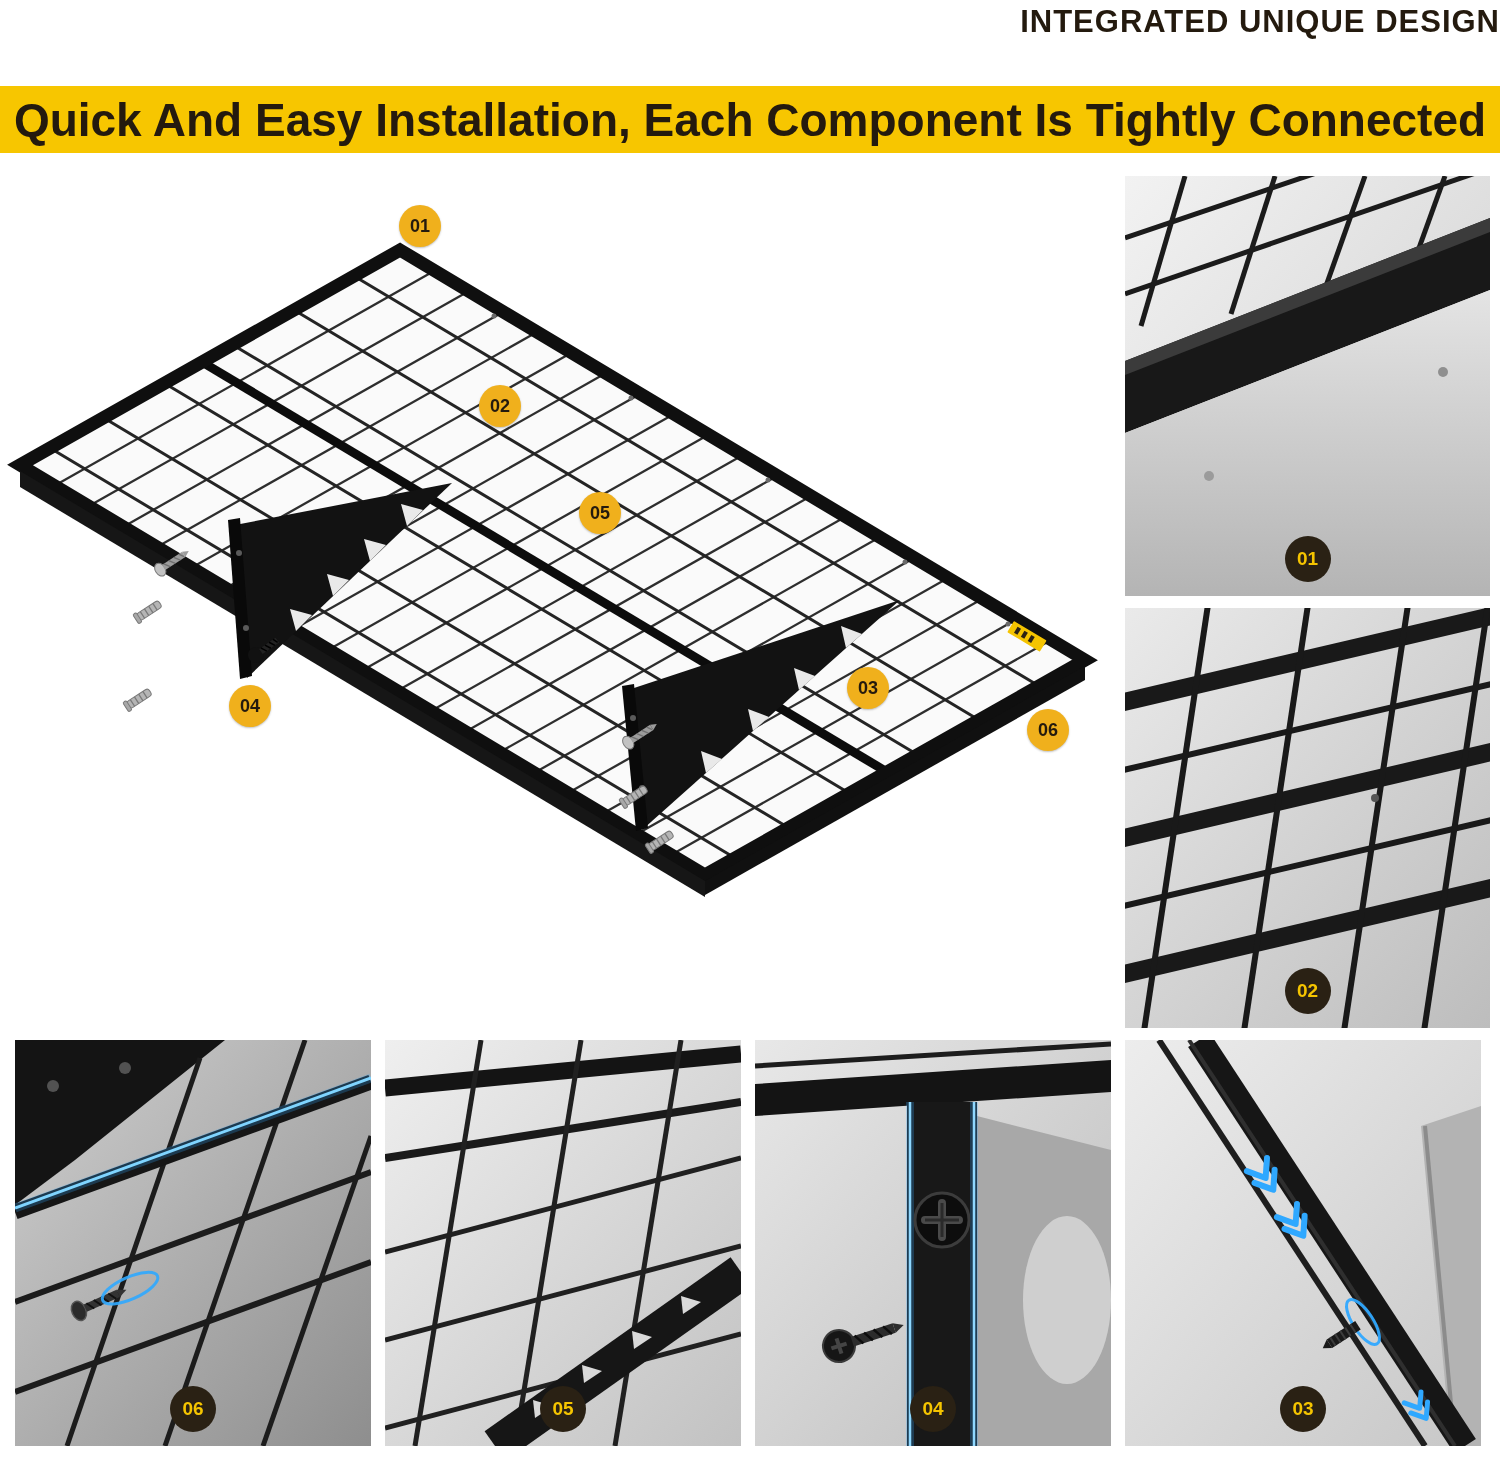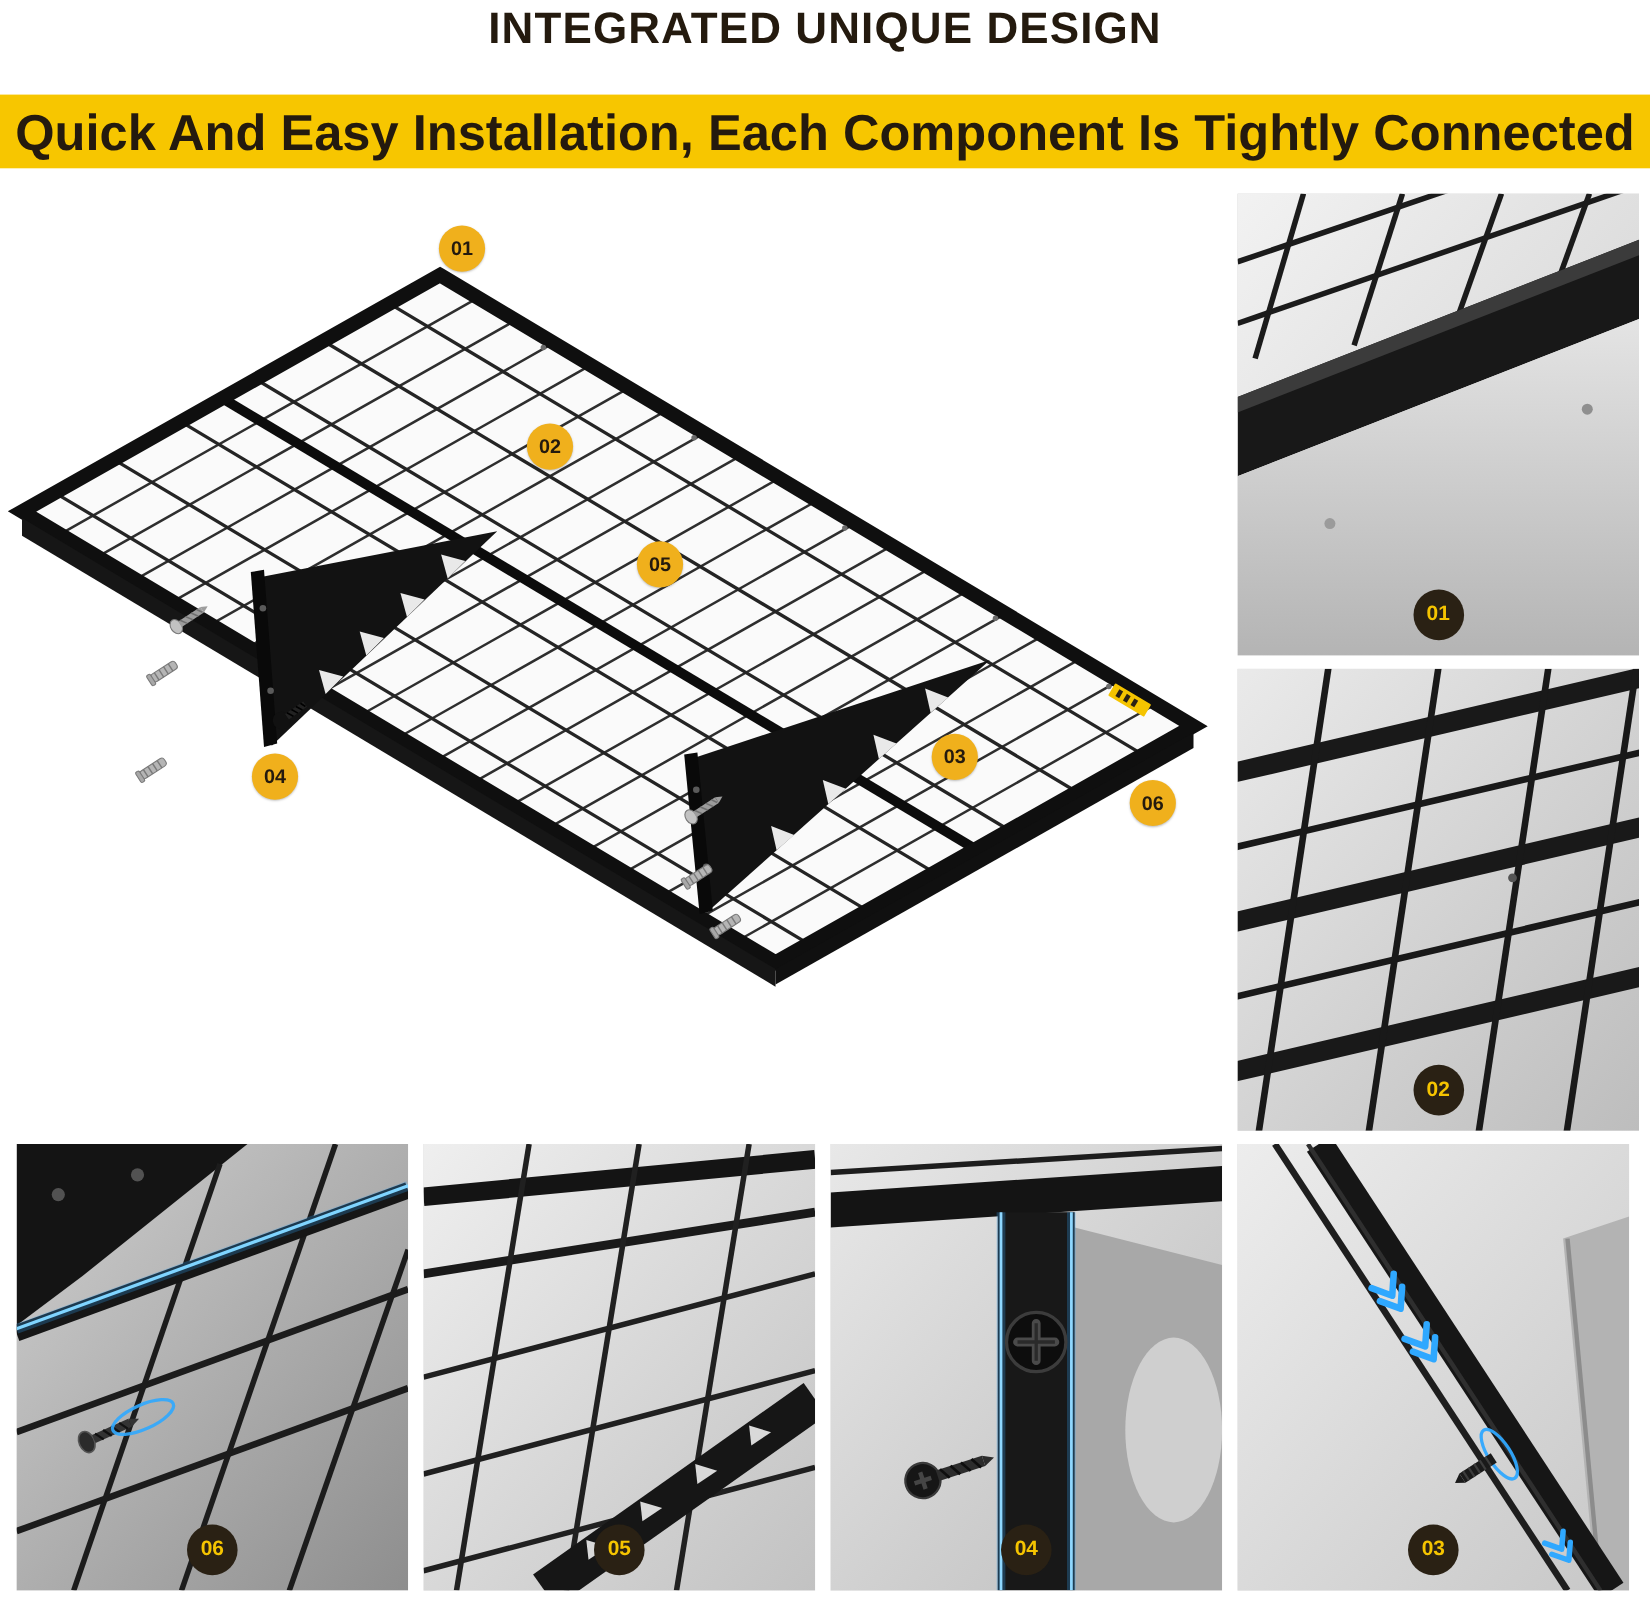--- a/index.html
+++ b/index.html
@@ -1,20 +1,20 @@
 <!DOCTYPE html>
 <html><head>
 <meta charset="utf-8">
 <style>
   * { margin:0; padding:0; box-sizing:border-box; }
   body { font-family:"Liberation Sans", sans-serif; background:#ffffff; }
   .canvas { position:relative; width:1500px; height:1458px; background:#ffffff; overflow:hidden; }
 
-  .title { position:absolute; top:4px; left:0; width:100%; text-align:center;
-           font-size:40px; font-weight:900; letter-spacing:1px; color:#241a0e; }
+  .title { position:absolute; top:4px; left:0; width:100%; text-align:right;
+           font-size:31px; font-weight:900; letter-spacing:1px; color:#241a0e; }
 
   .banner { position:absolute; top:86px; left:0; width:100%; height:67px; background:#f7c600;
             display:flex; align-items:center; justify-content:center;
             font-size:46px; font-weight:800; color:#241a0e; }
 
   .diagram { position:absolute; left:0; top:158px; width:1110px; height:742px; }
   .diagram svg { display:block; width:100%; height:100%; }
 
   .callout { position:absolute; width:42px; height:42px; border-radius:50%;
              background:#f0b01c; color:#241a0e; font-weight:800; font-size:18px;

